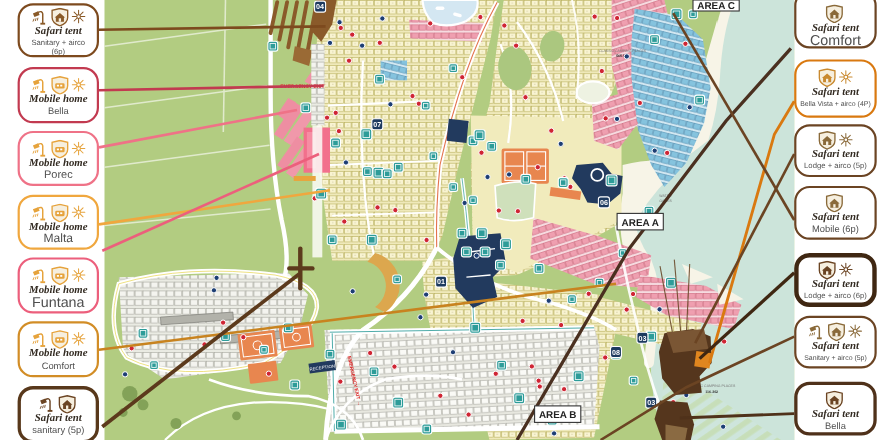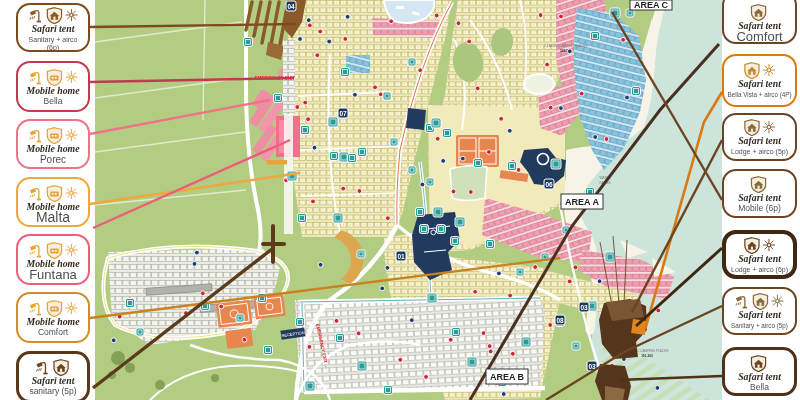--- a/index.html
+++ b/index.html
@@ -628,21 +628,21 @@
 <rect x="5" y="7" width="9" height="5.2" rx="1.3" fill="#e6a33c"></rect>
             <rect x="6.6" y="8.5" width="2" height="1.7" fill="#fff"></rect>
             <rect x="9.8" y="8.5" width="2" height="1.7" fill="#fff"></rect>
 </g>
           <g transform="translate(40,2)" stroke="#e6a33c" stroke-width="1" stroke-linecap="round">
 <path d="M6.5,0.5 L6.5,12.5 M0.5,6.5 L12.5,6.5 M2.2,2.2 L10.8,10.8 M10.8,2.2 L2.2,10.8"></path>
 <circle cx="6.5" cy="6.5" r="1.8" fill="#fff" stroke="#e6a33c"></circle>
 </g>
         </svg></div>
 <div class="t">Mobile home</div>
-<div class="s" style="font-size:14px">Malta</div>
+<div class="s" style="font-size:11px">Malta</div>
 </div>
 
 <div class="card" style="left:16px;top:234px;width:74px;height:51px;border:2.5px solid #ec5f7c;padding-top:6px;">
 <div class="ic"><svg width="55" height="17" viewBox="0 0 55 18">
           <g transform="translate(1,2)">
 <path d="M1.5,3.5 L6.5,1.5 L8,5 L3,7 Z" fill="#e6a33c"></path>
 <path d="M2.5,9 l-0.8,2 M4.5,8.5 l-0.6,2 M6.3,8 l-0.4,2" stroke="#e6a33c" stroke-width="0.9" stroke-linecap="round"></path>
 <path d="M6.5,2.5 Q10.5,0.5 11,4 L11,12.5" fill="none" stroke="#e6a33c" stroke-width="1.4" stroke-linecap="round"></path>
 <rect x="8.7" y="12.5" width="4.6" height="1.8" fill="#e6a33c"></rect>
 </g>

